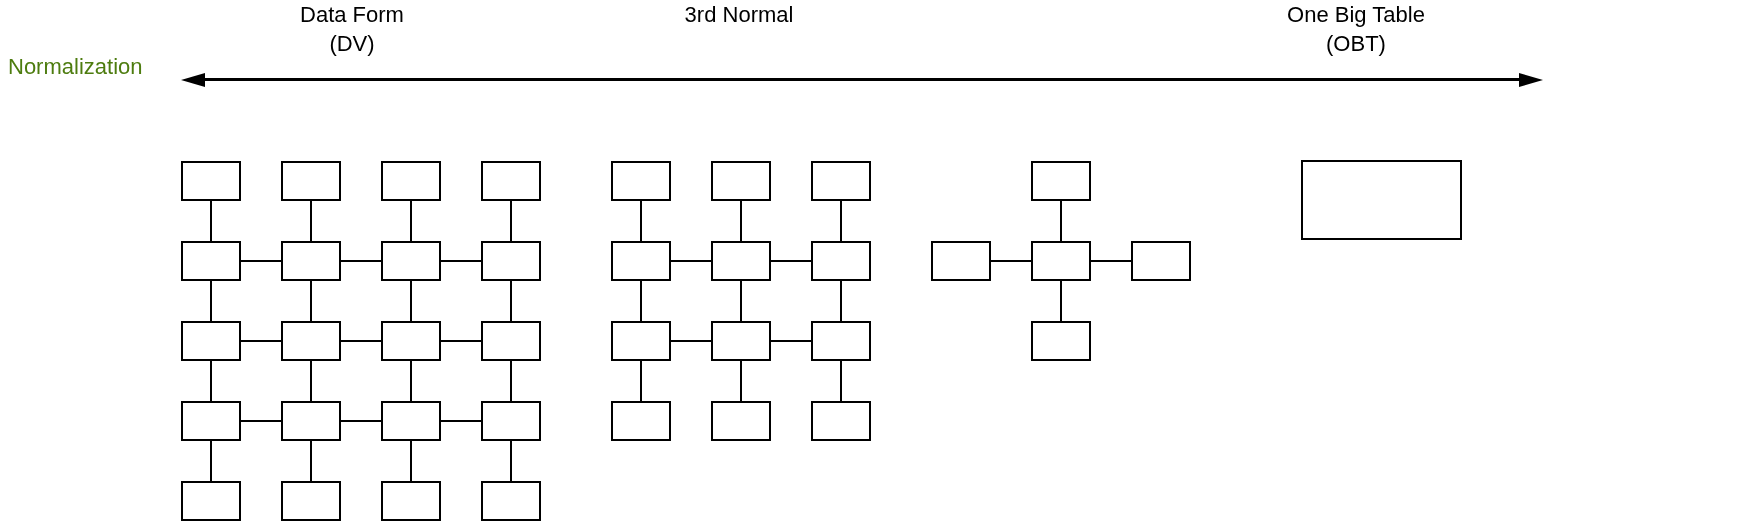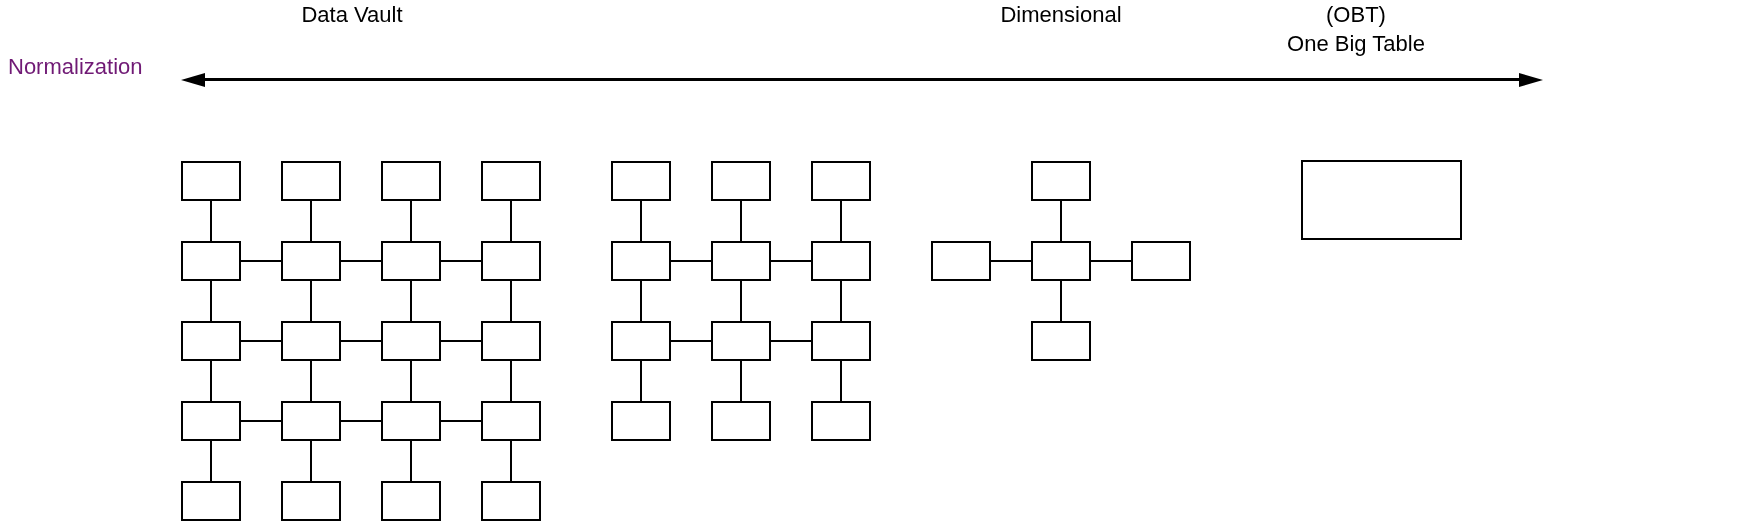--- a/index.html
+++ b/index.html
@@ -2,21 +2,21 @@
 <html><head>
 <meta charset="utf-8">
 <style>
   html,body{margin:0;padding:0;}
   body{
     width:1742px;height:524px;background:#ffffff;overflow:hidden;
     font-family:"Liberation Sans",sans-serif;color:#000000;
   }
   #canvas{position:relative;width:1742px;height:524px;background:#ffffff;}
   .end-label{
-    position:absolute;font-size:22px;line-height:24px;white-space:nowrap;color:#701a75;
+    position:absolute;font-size:22px;line-height:24px;white-space:nowrap;color:#4d7c0f;
   }
   #norm-label{left:8px;top:55px;}
   #denorm-label{right:2px;top:62px;}
   .approach-label{
     position:absolute;top:0;width:240px;text-align:center;
     font-size:22px;line-height:29px;color:#000000;
   }
   .arrow-line{position:absolute;background:#000000;height:3px;}
   .arrow-head{position:absolute;width:0;height:0;}
   .arrow-head.left{
@@ -37,30 +37,31 @@
 
 <div id="canvas">
   <div id="norm-label" class="end-label">Normalization</div>
   <div id="arrow-layer">
       <div class="arrow-line" style="left: 199px; top: 78px; width: 1326px;"></div>
       <div class="arrow-head left" style="left: 181px; top: 73px;"></div>
       <div class="arrow-head right" style="left: 1519px; top: 73px;"></div>
     </div>
   <div id="labels-layer">
       <div class="approach-label" style="left: 232px;">
-        <div class="approach-label-line">Data Vault</div>
+        <div class="approach-label-line">Data Form</div>
+        <div class="approach-label-line">(DV)</div>
       </div>
       <div class="approach-label" style="left: 619px;">
+        <div class="approach-label-line">3rd Normal</div>
       </div>
       <div class="approach-label" style="left: 941px;">
-        <div class="approach-label-line">Dimensional</div>
       </div>
       <div class="approach-label" style="left: 1236px;">
+        <div class="approach-label-line">One Big Table</div>
         <div class="approach-label-line">(OBT)</div>
-        <div class="approach-label-line">One Big Table</div>
       </div>
     </div>
   <div id="schemas-layer">
       <div class="schema" style="position: absolute; left: 0px; top: 0px;">
         <div class="connector" style="left: 210px; top: 201px; width: 2px; height: 40px;"></div>
         <div class="connector" style="left: 210px; top: 281px; width: 2px; height: 40px;"></div>
         <div class="connector" style="left: 210px; top: 361px; width: 2px; height: 40px;"></div>
         <div class="connector" style="left: 210px; top: 441px; width: 2px; height: 40px;"></div>
         <div class="connector" style="left: 310px; top: 201px; width: 2px; height: 40px;"></div>
         <div class="connector" style="left: 310px; top: 281px; width: 2px; height: 40px;"></div>

